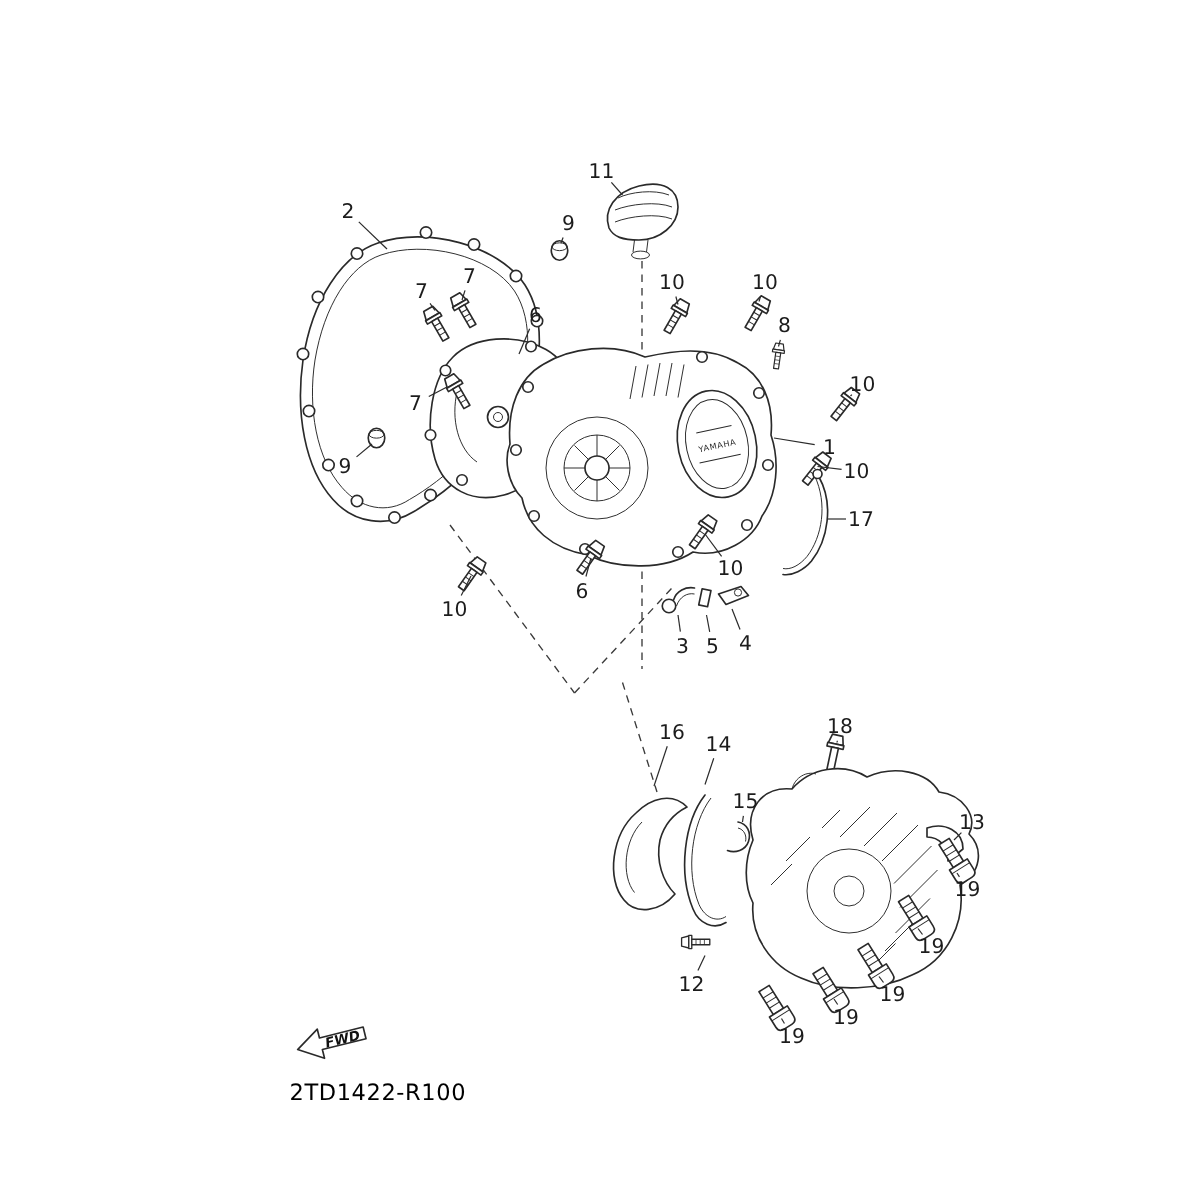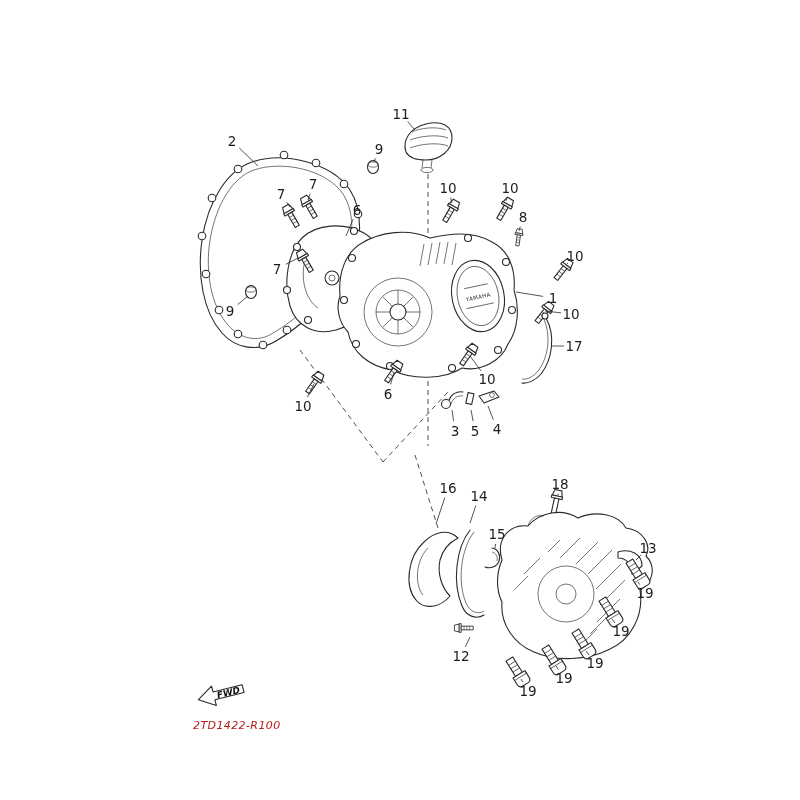--- a/index.html
+++ b/index.html
@@ -7,21 +7,21 @@
         font-family:"DejaVu Sans","Liberation Sans",sans-serif;}
   svg{position:absolute;left:0;top:0;}
   .ln{fill:none;stroke:#2a2a2a;stroke-width:1.1;stroke-linejoin:round;stroke-linecap:round;}
   .fw{fill:#ffffff;stroke:#2a2a2a;stroke-width:1.1;stroke-linejoin:round;}
   .thin{fill:none;stroke:#2a2a2a;stroke-width:0.65;}
   .dash{fill:none;stroke:#3a3a3a;stroke-width:0.9;stroke-dasharray:5 4;}
   .leader{stroke:#2a2a2a;stroke-width:0.8;}
   .callout{font:13.5px "DejaVu Sans",sans-serif;fill:#1c1c1c;text-anchor:middle;}
   .emblem-text{font:5.5px "DejaVu Sans",sans-serif;fill:#2a2a2a;text-anchor:middle;letter-spacing:0.4px;}
   .fwd-text{font:italic bold 9px "DejaVu Sans",sans-serif;fill:#111;}
-  .part-code{position:absolute;left:193px;top:719px;font-size:11px;color:#b91c1c;letter-spacing:0.4px;font-style:italic;}
+  .part-code{position:absolute;left:193px;top:719px;font-size:15px;color:#000000;letter-spacing:0.4px;}
 </style>
 </head>
 <body>
 
 <div class="page">
 
 <svg id="diagram-svg" width="800" height="800" viewBox="0 0 800 800">
 
   <defs>
     <g id="bolt">

